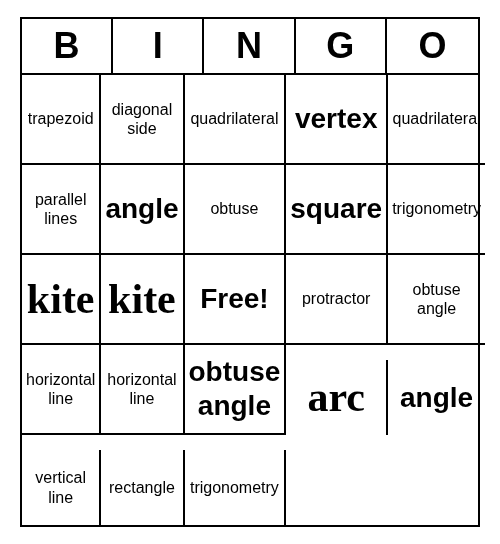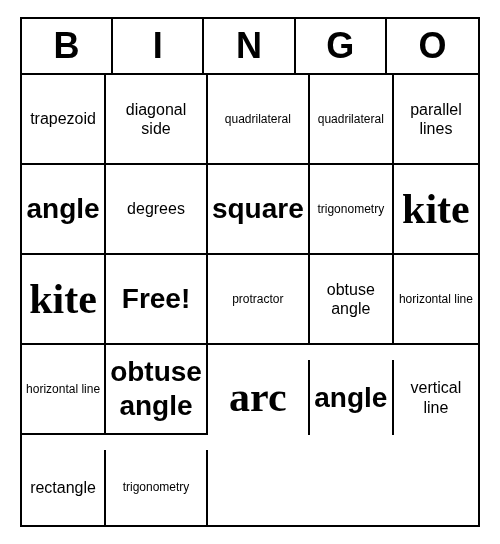--- a/index.html
+++ b/index.html
@@ -64,21 +64,21 @@
     .bingo-grid .bingo-cell:nth-last-child(-n+5) {
       border-bottom: none;
       margin-top: 15px;
     }
 
     .cell-text {
       line-height: 1.2;
     }
 
     .size-small {
-      font-size: 12px;
+      font-size: 16px;
     }
 
     .size-medium {
       font-size: 16px;
     }
 
     .size-large {
       font-size: 28px;
       font-weight: bold;
     }
@@ -104,30 +104,33 @@
   <div class="bingo-cell">
         <span class="cell-text size-medium">trapezoid</span>
       </div>
       <div class="bingo-cell">
         <span class="cell-text size-medium">diagonal side</span>
       </div>
       <div class="bingo-cell">
         <span class="cell-text size-small">quadrilateral</span>
       </div>
       <div class="bingo-cell">
+        <span class="cell-text size-large">vertex</span>
+      </div>
+      <div class="bingo-cell">
         <span class="cell-text size-small">quadrilateral</span>
       </div>
       <div class="bingo-cell">
         <span class="cell-text size-medium">parallel lines</span>
       </div>
       <div class="bingo-cell">
         <span class="cell-text size-large">angle</span>
       </div>
       <div class="bingo-cell">
-        <span class="cell-text size-medium">degrees</span>
+        <span class="cell-text size-medium">obtuse</span>
       </div>
       <div class="bingo-cell">
         <span class="cell-text size-large">square</span>
       </div>
       <div class="bingo-cell">
         <span class="cell-text size-small">trigonometry</span>
       </div>
       <div class="bingo-cell">
         <span class="cell-text size-xlarge">kite</span>
       </div>

